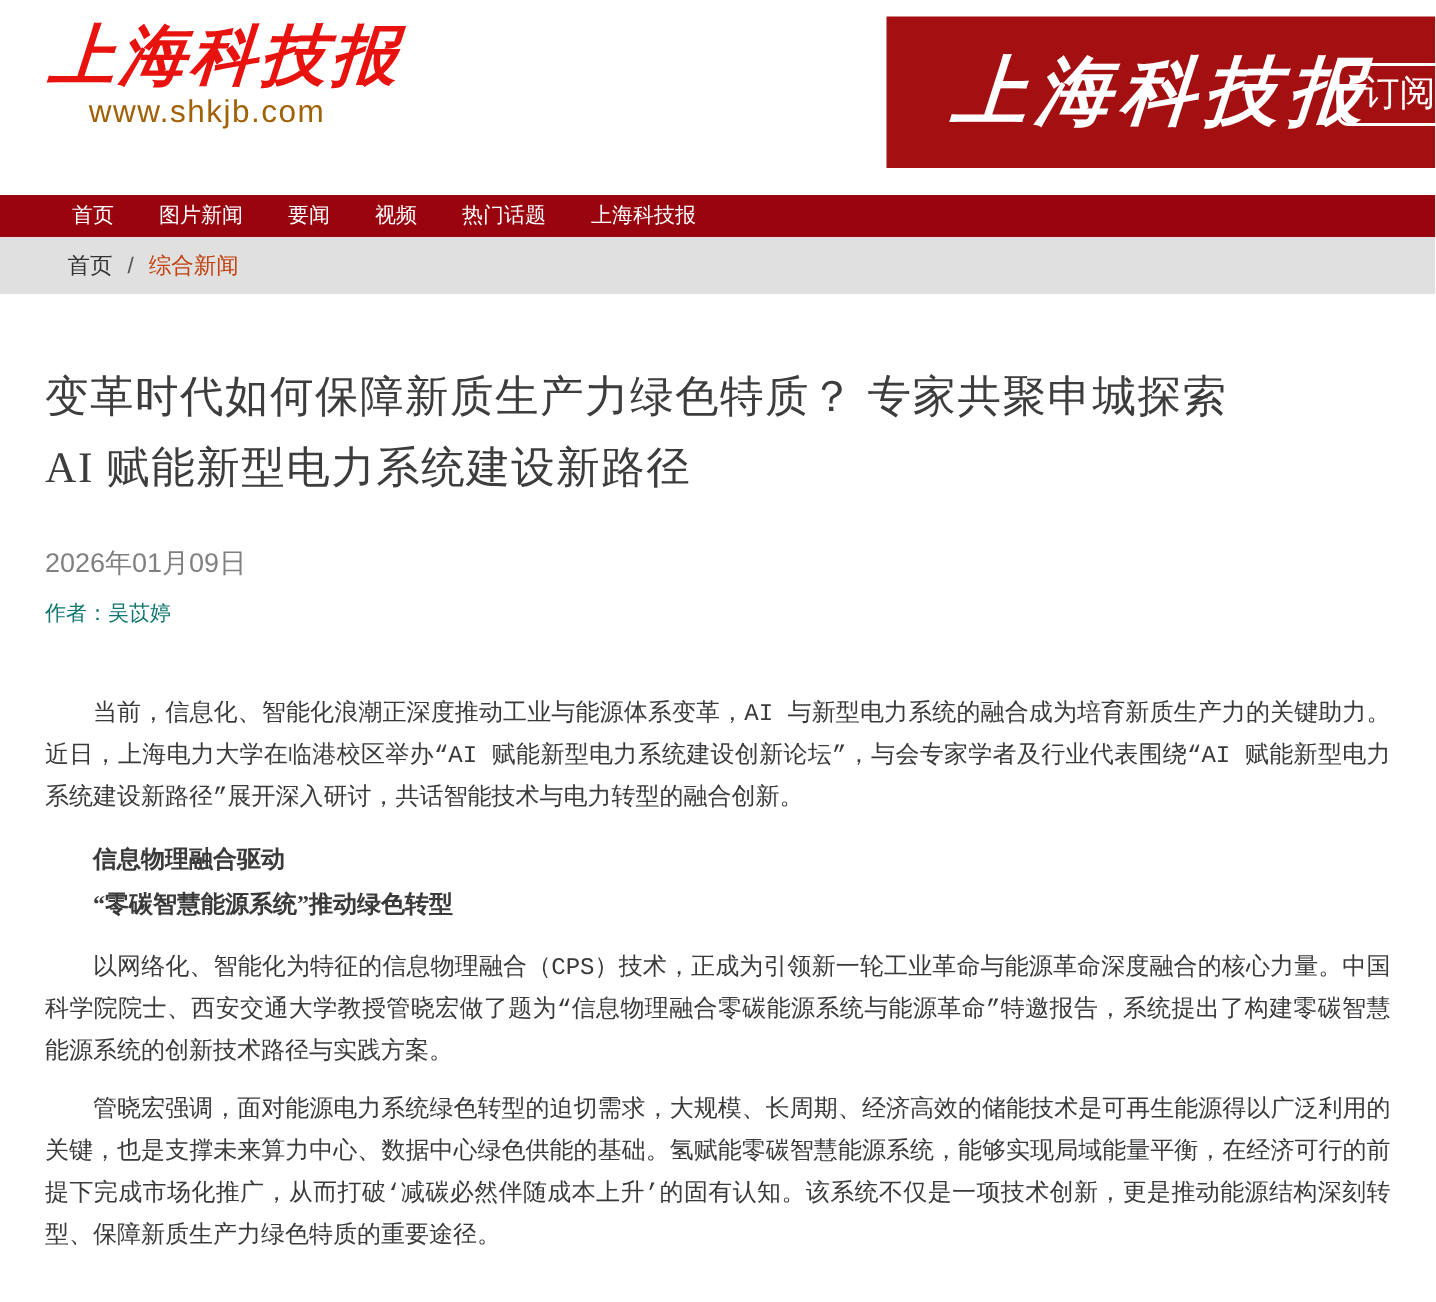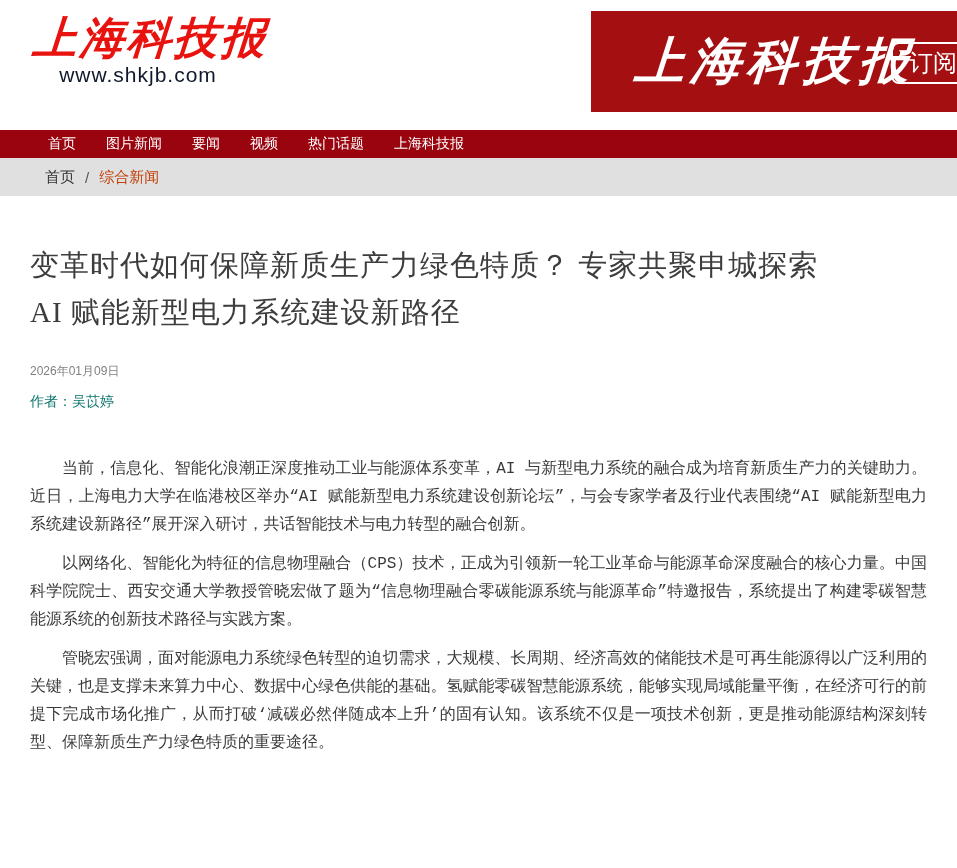--- a/index.html
+++ b/index.html
@@ -8,21 +8,21 @@
   .page { position: relative; width: 957px; height: 868px; background: #fff; overflow: hidden; }
 
   
   .site-header { position: relative; height: 130px; background: #fff; }
   .logo-block { position: absolute; left: 33px; top: 14px; width: 210px; text-align: center; }
   .logo-text {
     color: #e8120f; font-family: "DejaVu Serif", serif; font-weight: bold; font-style: italic;
     font-size: 44px; letter-spacing: 3px; white-space: nowrap; line-height: 1.1;
     transform: skewX(-4deg); cursor: pointer;
   }
-  .logo-url { color: #0f172a; font-size: 21px; letter-spacing: 1px; margin-top: 1px; }
+  .logo-url { color: #a16207; font-size: 21px; letter-spacing: 1px; margin-top: 1px; }
 
   .banner {
     position: absolute; left: 591px; right: 0; top: 11px; height: 101px;
     background: #a40f11; display: flex; align-items: center;
   }
   .banner-text {
     color: #fff; font-family: "DejaVu Serif", serif; font-weight: bold; font-style: italic;
     font-size: 50px; letter-spacing: 6px; margin-left: 44px; white-space: nowrap;
     transform: skewX(-4deg);
   }
@@ -49,21 +49,21 @@
   .breadcrumb-bar .current { color: #c2410c; cursor: pointer; }
 
   
   .article { padding: 0 30px; }
   .article h1 {
     margin: 46px 0 0 0; font-weight: normal; color: #3d3d3d;
     font-size: 29px; line-height: 47px; letter-spacing: 1px;
     font-family: "Liberation Serif", serif;
   }
   .article h1 .tl { display: block; }
-  .meta-date { margin-top: 27px; color: #808080; font-size: 12px; }
+  .meta-date { margin-top: 27px; color: #808080; font-size: 18px; }
   .meta-author { margin-top: 13px; color: #0f766e; font-size: 14px; }
 
   .body-text {
     margin-top: 44px; color: #3a3a3a; font-size: 16px; line-height: 28px;
     text-align: justify; font-family: "Liberation Serif", serif;
   }
   .body-text p { margin: 0 0 11px 0; text-indent: 2em; font-family: Liberation Mono, monospace; }
   .subhead { font-weight: bold; margin: 13px 0 12px 0; }
   .subhead div { text-indent: 2em; line-height: 30px; }
 </style>
@@ -101,18 +101,22 @@
   <main class="article">
     <h1>
       <span class="tl">变革时代如何保障新质生产力绿色特质？ 专家共聚申城探索</span>
       <span class="tl">AI 赋能新型电力系统建设新路径</span>
     </h1>
     <div class="meta-date">2026年01月09日</div>
     <div class="meta-author">作者：吴苡婷</div>
 
     <div class="body-text">
       <p>当前，信息化、智能化浪潮正深度推动工业与能源体系变革，AI 与新型电力系统的融合成为培育新质生产力的关键助力。近日，上海电力大学在临港校区举办“AI 赋能新型电力系统建设创新论坛”，与会专家学者及行业代表围绕“AI 赋能新型电力系统建设新路径”展开深入研讨，共话智能技术与电力转型的融合创新。</p>
+      <div class="subhead">
+        <div>信息物理融合驱动</div>
+        <div>“零碳智慧能源系统”推动绿色转型</div>
+      </div>
       <p>以网络化、智能化为特征的信息物理融合（CPS）技术，正成为引领新一轮工业革命与能源革命深度融合的核心力量。中国科学院院士、西安交通大学教授管晓宏做了题为“信息物理融合零碳能源系统与能源革命”特邀报告，系统提出了构建零碳智慧能源系统的创新技术路径与实践方案。</p>
       <p>管晓宏强调，面对能源电力系统绿色转型的迫切需求，大规模、长周期、经济高效的储能技术是可再生能源得以广泛利用的关键，也是支撑未来算力中心、数据中心绿色供能的基础。氢赋能零碳智慧能源系统，能够实现局域能量平衡，在经济可行的前提下完成市场化推广，从而打破‘减碳必然伴随成本上升’的固有认知。该系统不仅是一项技术创新，更是推动能源结构深刻转型、保障新质生产力绿色特质的重要途径。</p>
     </div>
   </main>
 
 </div>
 
 </body></html>

